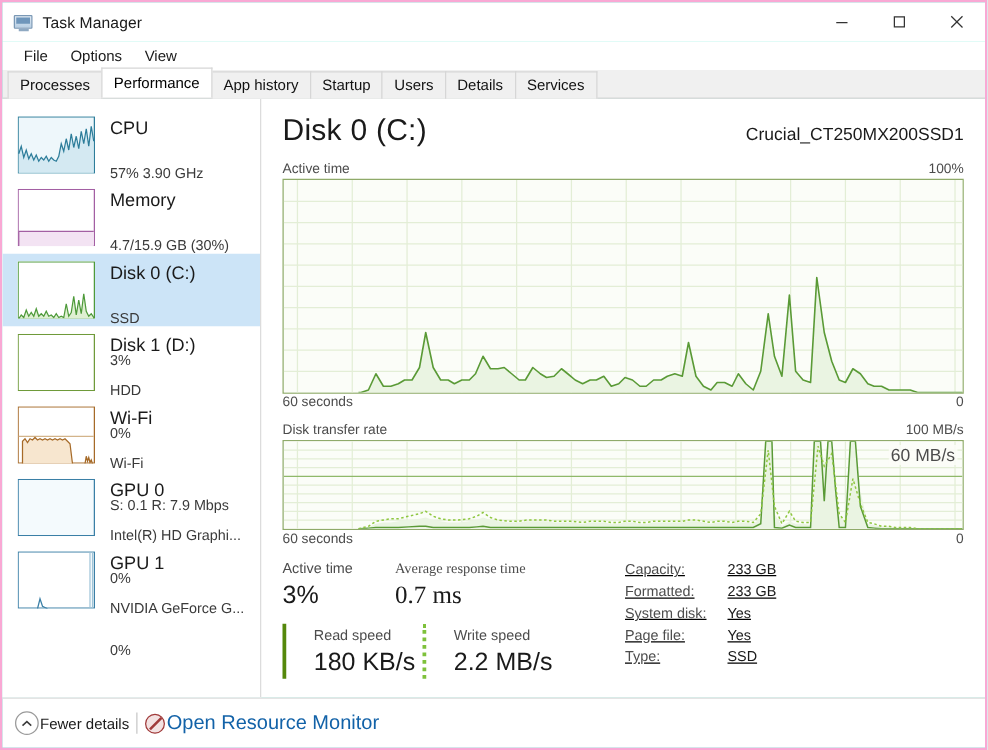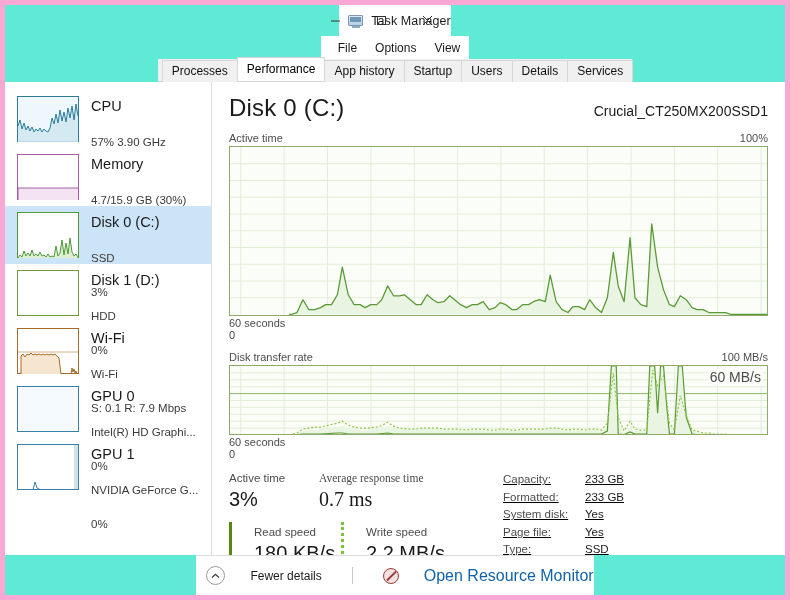--- a/index.html
+++ b/index.html
@@ -6,22 +6,22 @@
   html, body {
     width: 790px; height: 600px;
     background: #ffffff;
     font-family: "Liberation Sans", sans-serif;
     overflow: hidden;
   }
   #app {
     position: relative;
     width: 790px; height: 600px;
     background: #5eead4;
-    border: 5px solid #f9a8d4;
-    display: flex; flex-direction: column; align-items: center;
+    border: 2px solid #f9a8d4;
+    display: flex; flex-direction: column;
   }
   
   .titlebar {
     height: 31px; flex: 0 0 31px;
     display: flex; align-items: center;
     background: #ffffff;
     position: relative;
   }
   .tb-icon {
     width: 16px; height: 16px; margin-left: 9px; margin-right: 7px;
@@ -131,21 +131,21 @@
   .graph-label-row {
     display: flex; justify-content: space-between; align-items: baseline;
     font-size: 11px; color: #4c4c4c; margin-top: 10px; margin-bottom: 2px;
   }
   .graph-box { border: 1px solid #8faa6a; background: #fbfdf8; position: relative; }
   .graph-box svg { display: block; width: 100%; height: 100%; }
   .graph-big { height: 172px; }
   .graph-small { height: 72px; }
   .axis-row {
     display: flex; justify-content: space-between;
-    font-size: 11px; color: #4c4c4c; margin-top: 1px; flex-direction: column;
+    font-size: 11px; color: #4c4c4c; margin-top: 1px;
   }
   .inner-label {
     position: absolute; right: 4px; top: 3px;
     font-size: 14px; color: #4c4c4c;
     background: rgba(251,253,248,.85); padding: 0 2px;
   }
 
   
   .stats { display: flex; margin-top: 10px; gap: 0; }
   .stats-left { flex: 0 0 226px; }
@@ -164,21 +164,21 @@
 
   .stats-right { flex: 1 1 auto; padding-left: 4px; padding-top: 1px; text-decoration: underline; }
   .kv { display: flex; font-size: 11.5px; line-height: 17.5px; }
   .kv-k { width: 82px; color: #4c4c4c; }
   .kv-v { color: #1a1a1a; }
 
   
   .footer {
     height: 40px; flex: 0 0 40px;
     border-top: 1px solid #dcdcdc;
-    display: flex; align-items: center; padding-left: 10px; gap: 25px;
+    display: flex; align-items: center; padding-left: 10px; gap: 1px;
     background: #ffffff;
   }
   .chev-btn {
     width: 19px; height: 19px; border-radius: 50%;
     border: 1px solid #9a9a9a; display: flex; align-items: center; justify-content: center;
     color: #3a3a3a;
   }
   .footer-link { font-size: 12px; color: #1a1a1a; cursor: default; }
   .footer-sep { width: 1px; height: 17px; background: #c8c8c8; margin: 0 5px; }
   .rm-icon {

